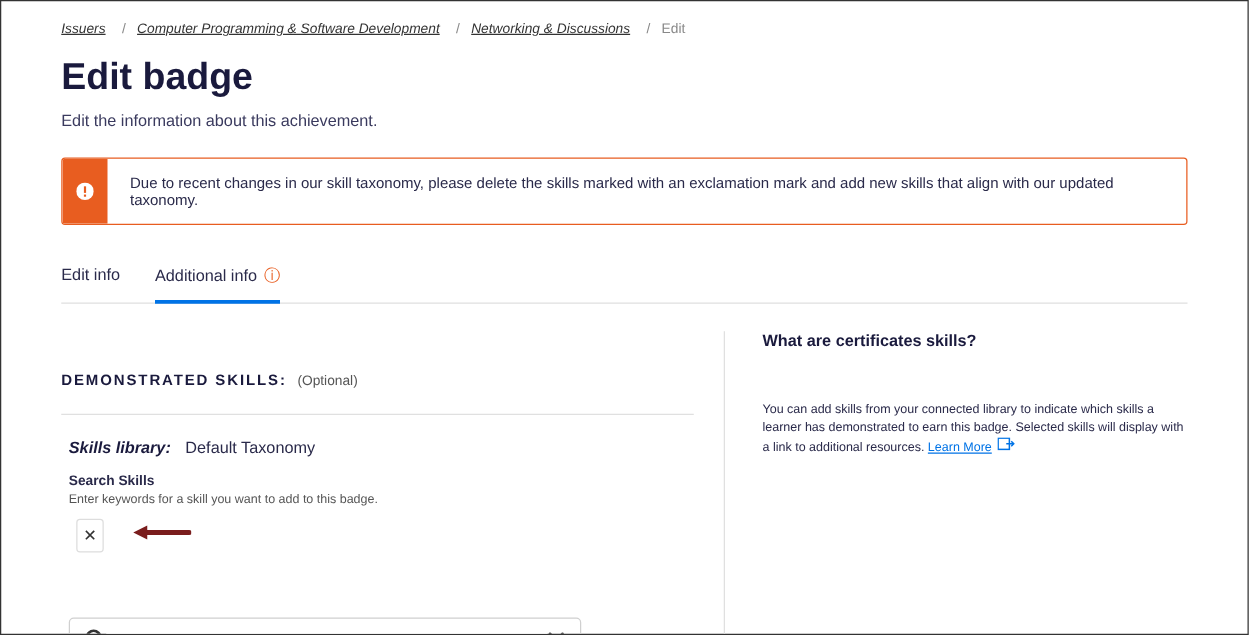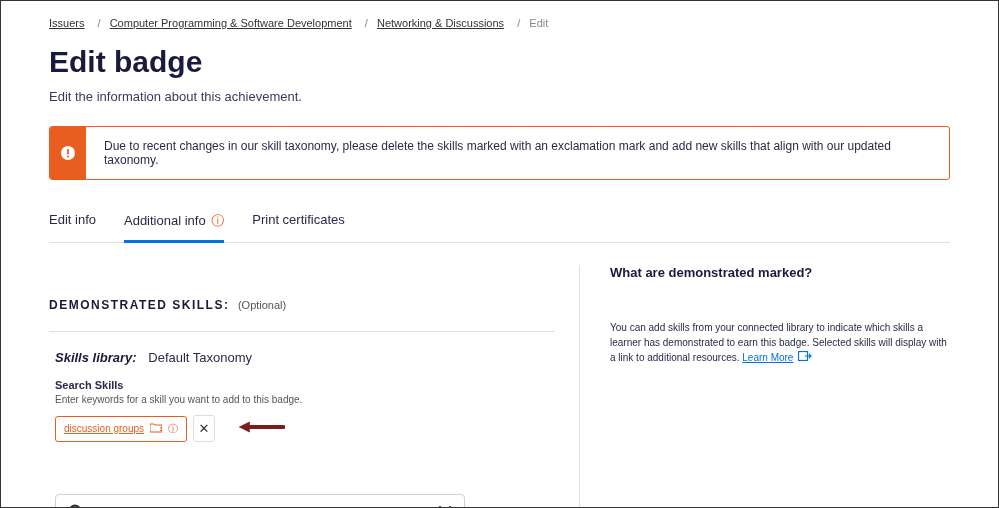--- a/index.html
+++ b/index.html
@@ -17,20 +17,21 @@
     }
     .breadcrumb {
       font-size: 11px;
       color: #444;
       margin-bottom: 16px;
     }
     .breadcrumb a {
       color: #333;
       text-decoration: underline;
       margin-right: 4px;
+      font-style: italic;
     }
     .breadcrumb .sep {
       margin: 0 6px;
       color: #888;
     }
     .breadcrumb .current {
       color: #888;
     }
     h1 {
       font-size: 30px;
@@ -245,52 +246,39 @@
   </div>
 
   <div class="tabs">
     <div class="tab">
       <span>Edit info</span>
     </div>
     <div class="tab active">
       <span>Additional info</span>
       <span class="warn">ⓘ</span>
     </div>
-    <div class="tab">
-      <span>Print certificates</span>
-    </div>
   </div>
 
   <div class="content-row">
     <div class="left-col">
       <div>
         <span class="section-title">DEMONSTRATED SKILLS:</span>
         <span class="optional">(Optional)</span>
       </div>
       <hr class="hr">
 
       <div class="skill-lib">
         <span class="label">Skills library:</span>
         <span class="val">Default Taxonomy</span>
       </div>
 
       <div class="search-label">Search Skills</div>
       <div class="search-hint">Enter keywords for a skill you want to add to this badge.</div>
 
       <div class="chip-row">
-        <div class="chip">
-          <span class="chip-text">discussion groups</span>
-          <span>
-            <svg width="12" height="10" viewBox="0 0 12 10">
-                <path d="M0 1h4l1 1h7v7H0z" fill="none" stroke="#e85d20" stroke-width="1"></path>
-                <path d="M10 5l2 -1v4l-2-1" fill="none" stroke="#e85d20" stroke-width="1"></path>
-              </svg>
-          </span>
-          <span style="font-size:10px;">ⓘ</span>
-        </div>
         <div class="chip-remove">
           <span>✕</span>
         </div>
         <div class="arrow">
           <svg viewBox="0 0 60 20">
               <path d="M58 10 L12 10" stroke="#7a1d1d" stroke-width="5" stroke-linecap="round"></path>
               <path d="M2 10 L16 3 L16 17 Z" fill="#7a1d1d"></path>
             </svg>
         </div>
       </div>
@@ -306,21 +294,21 @@
         <span class="clear">
           <svg width="14" height="14" viewBox="0 0 14 14">
               <line x1="2" y1="2" x2="12" y2="12" stroke="#333" stroke-width="2" stroke-linecap="round"></line>
               <line x1="12" y1="2" x2="2" y2="12" stroke="#333" stroke-width="2" stroke-linecap="round"></line>
             </svg>
         </span>
       </div>
     </div>
 
     <div class="right-col">
-      <div class="right-title">What are demonstrated marked?</div>
+      <div class="right-title">What are certificates skills?</div>
       <div class="right-text">
         <span>You can add skills from your connected library to indicate which skills a learner has demonstrated to earn this badge. Selected skills will display with a link to additional resources. </span>
         <a href="#" class="learn-more">Learn More</a>
         <span class="ext-icon">
           <svg width="14" height="11" viewBox="0 0 14 11">
               <rect x="0.5" y="0.5" width="9" height="9" fill="none" stroke="#0073e6" stroke-width="1.2"></rect>
               <path d="M7 5 h6 M11 3 l2 2 l-2 2" fill="none" stroke="#0073e6" stroke-width="1.2"></path>
             </svg>
         </span>
       </div>

